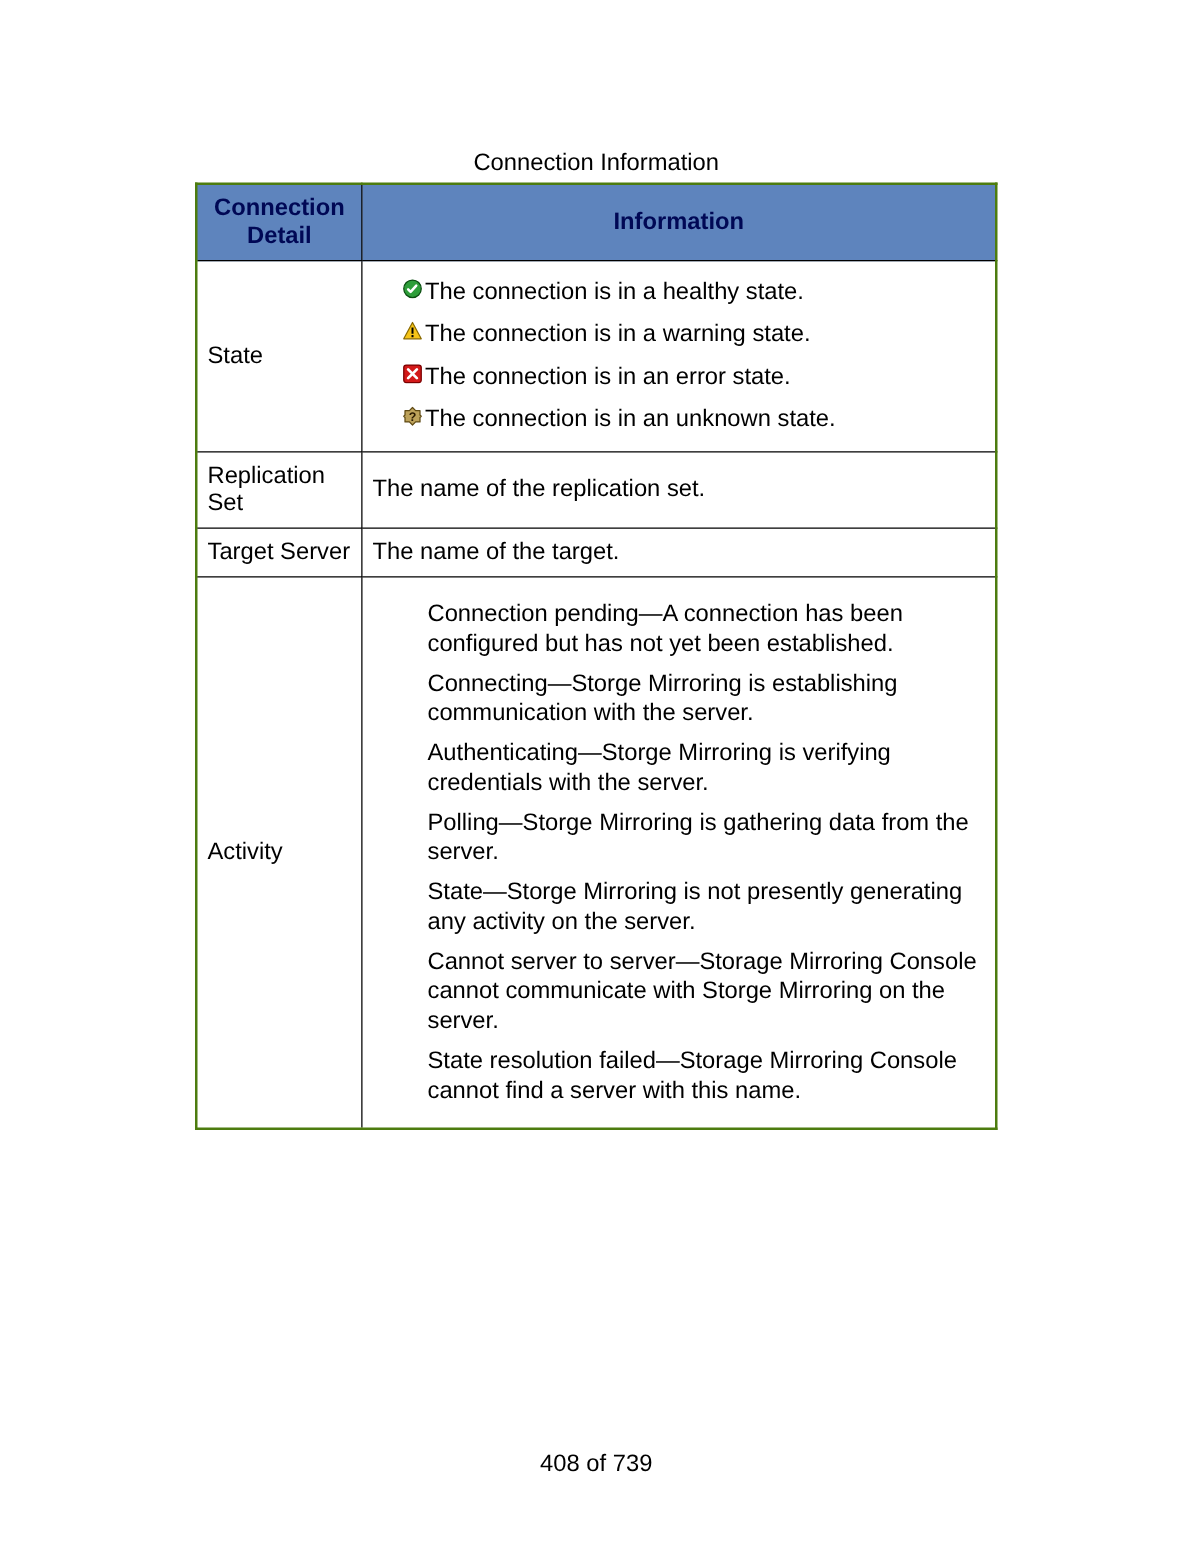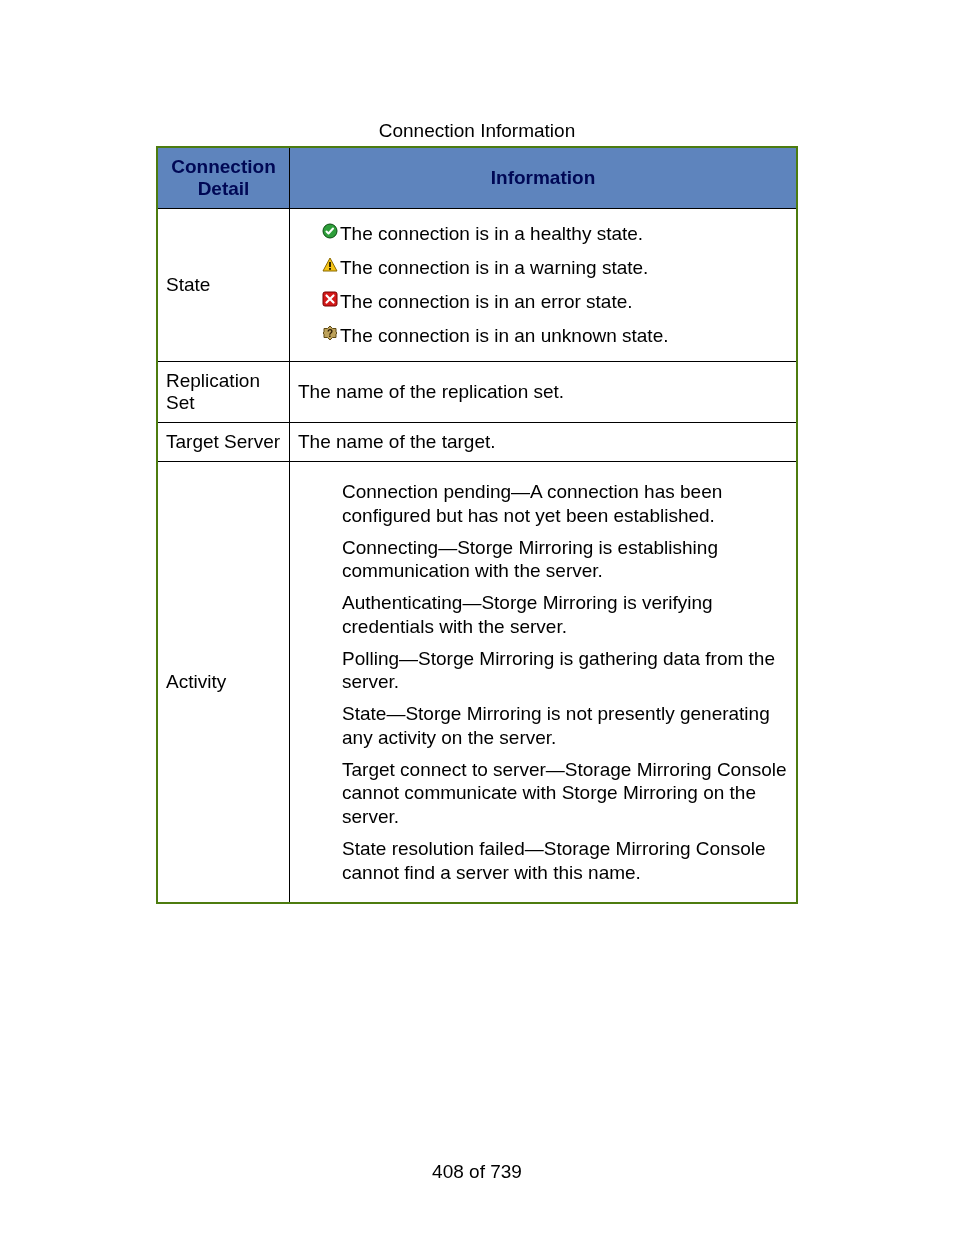--- a/index.html
+++ b/index.html
@@ -163,21 +163,21 @@
             <div class="activity-item">
               <span class="term">Authenticating</span>—<span>Storge Mirroring is verifying credentials with the server.</span>
             </div>
             <div class="activity-item">
               <span class="term">Polling</span>—<span>Storge Mirroring is gathering data from the server.</span>
             </div>
             <div class="activity-item">
               <span class="term">State</span>—<span>Storge Mirroring is not presently generating any activity on the server.</span>
             </div>
             <div class="activity-item">
-              <span class="term">Target connect to server</span>—<span>Storage Mirroring Console cannot communicate with Storge Mirroring on the server.</span>
+              <span class="term">Cannot server to server</span>—<span>Storage Mirroring Console cannot communicate with Storge Mirroring on the server.</span>
             </div>
             <div class="activity-item">
               <span class="term">State resolution failed</span>—<span>Storage Mirroring Console cannot find a server with this name.</span>
             </div>
           </div>
         </td>
       </tr>
 
     </tbody>
   </table>

